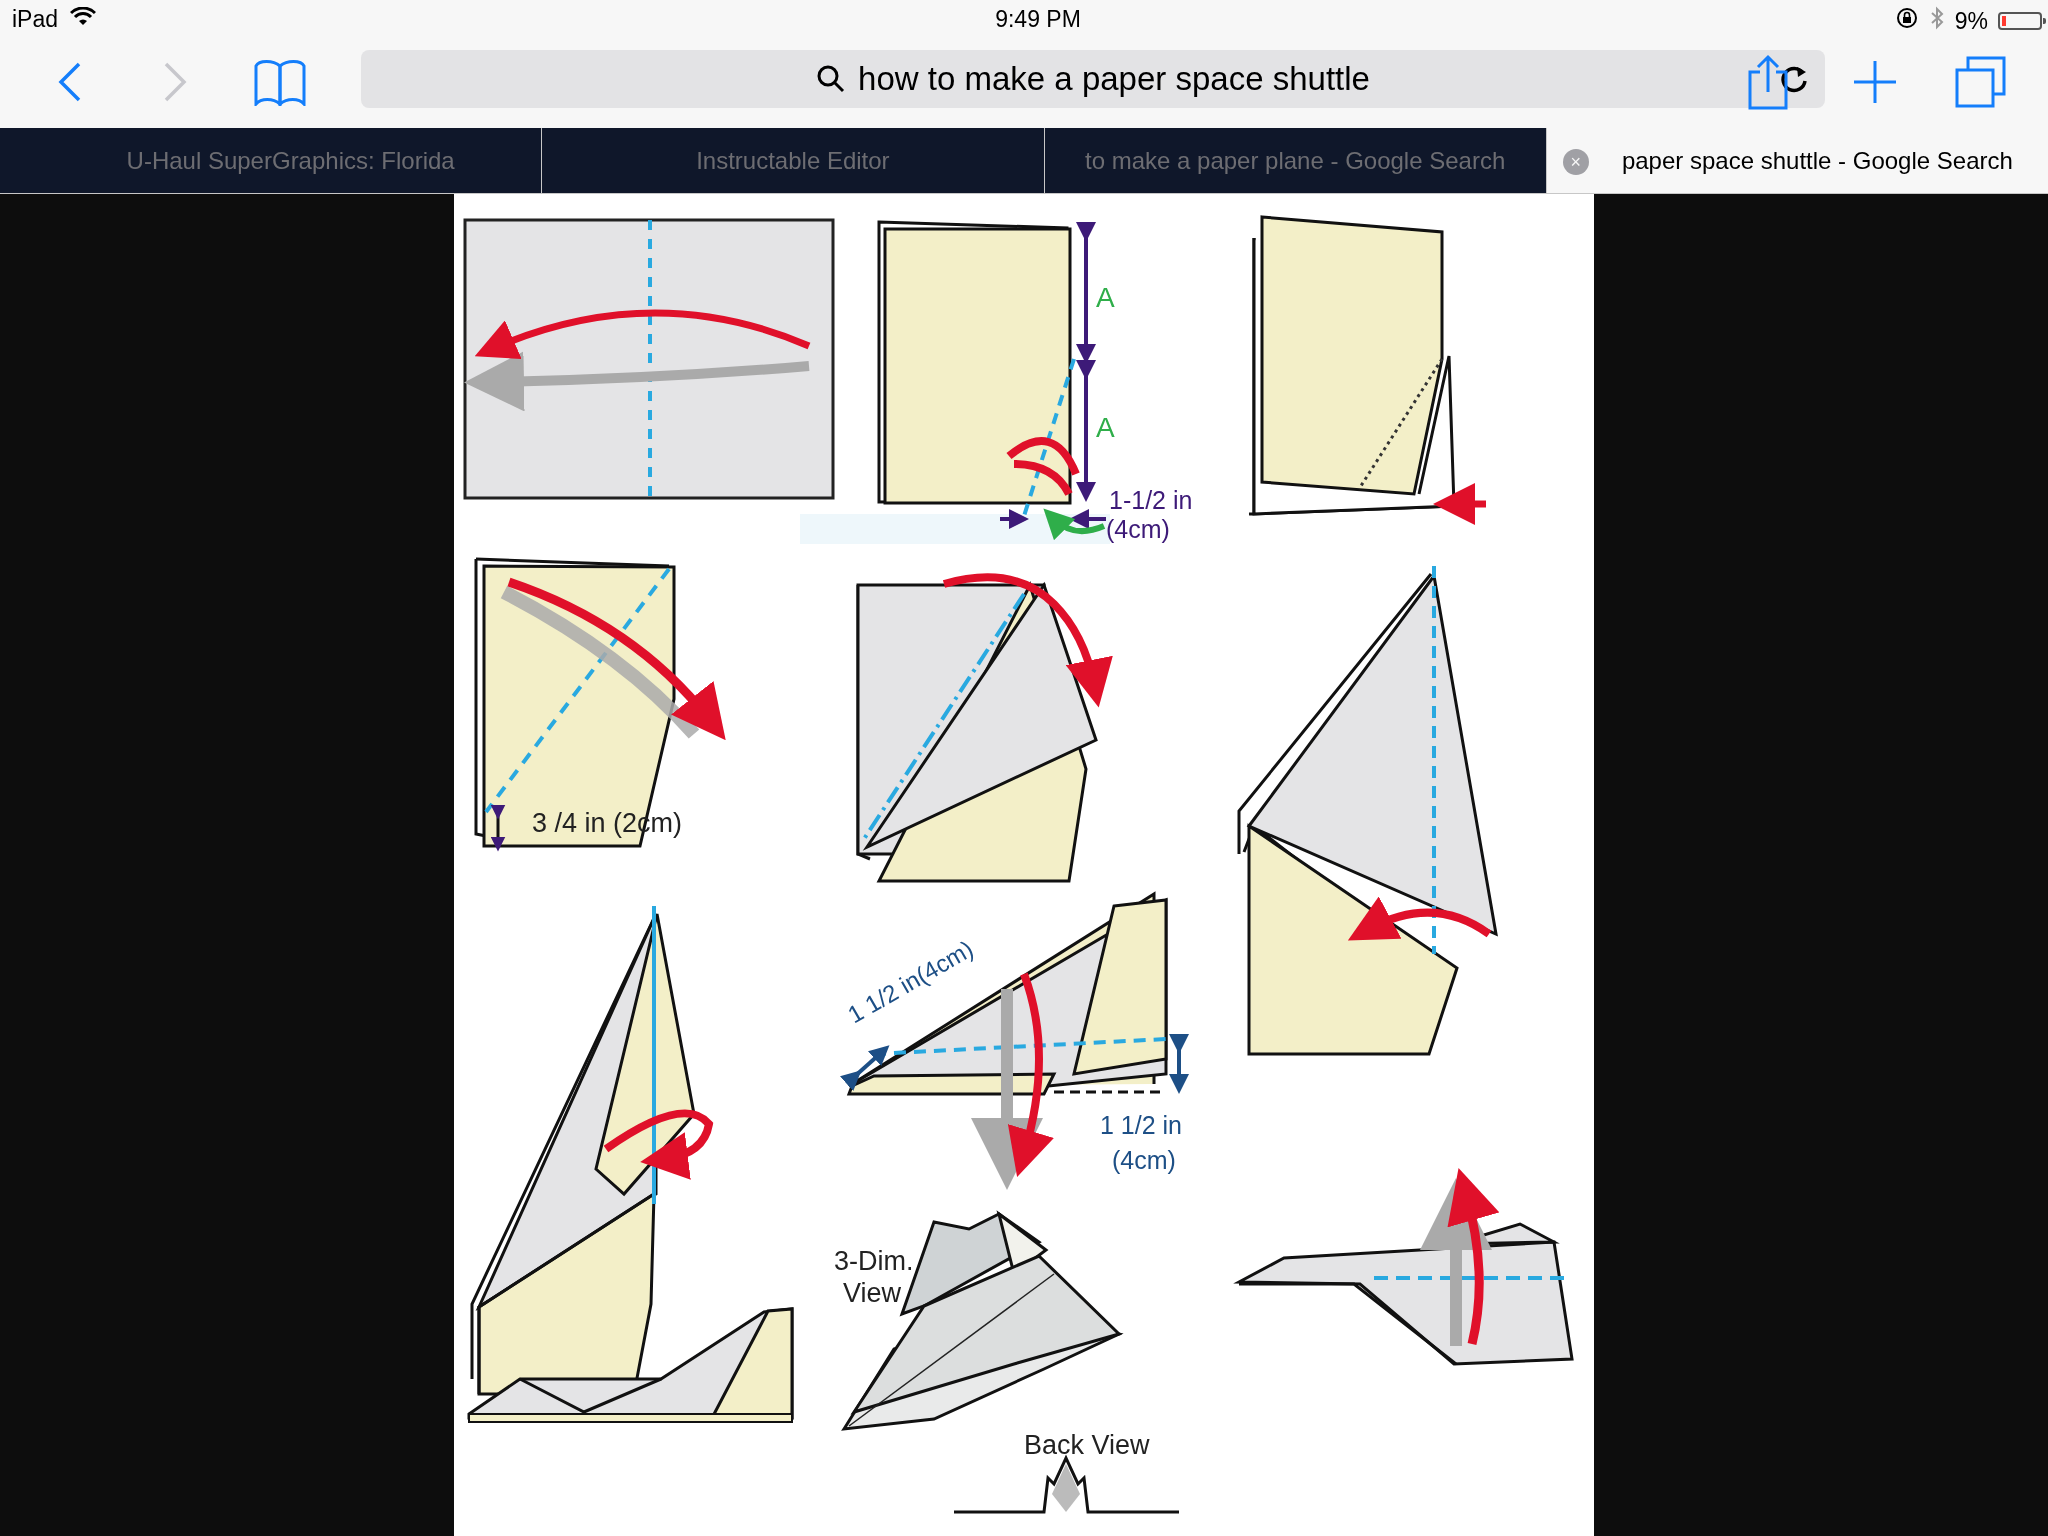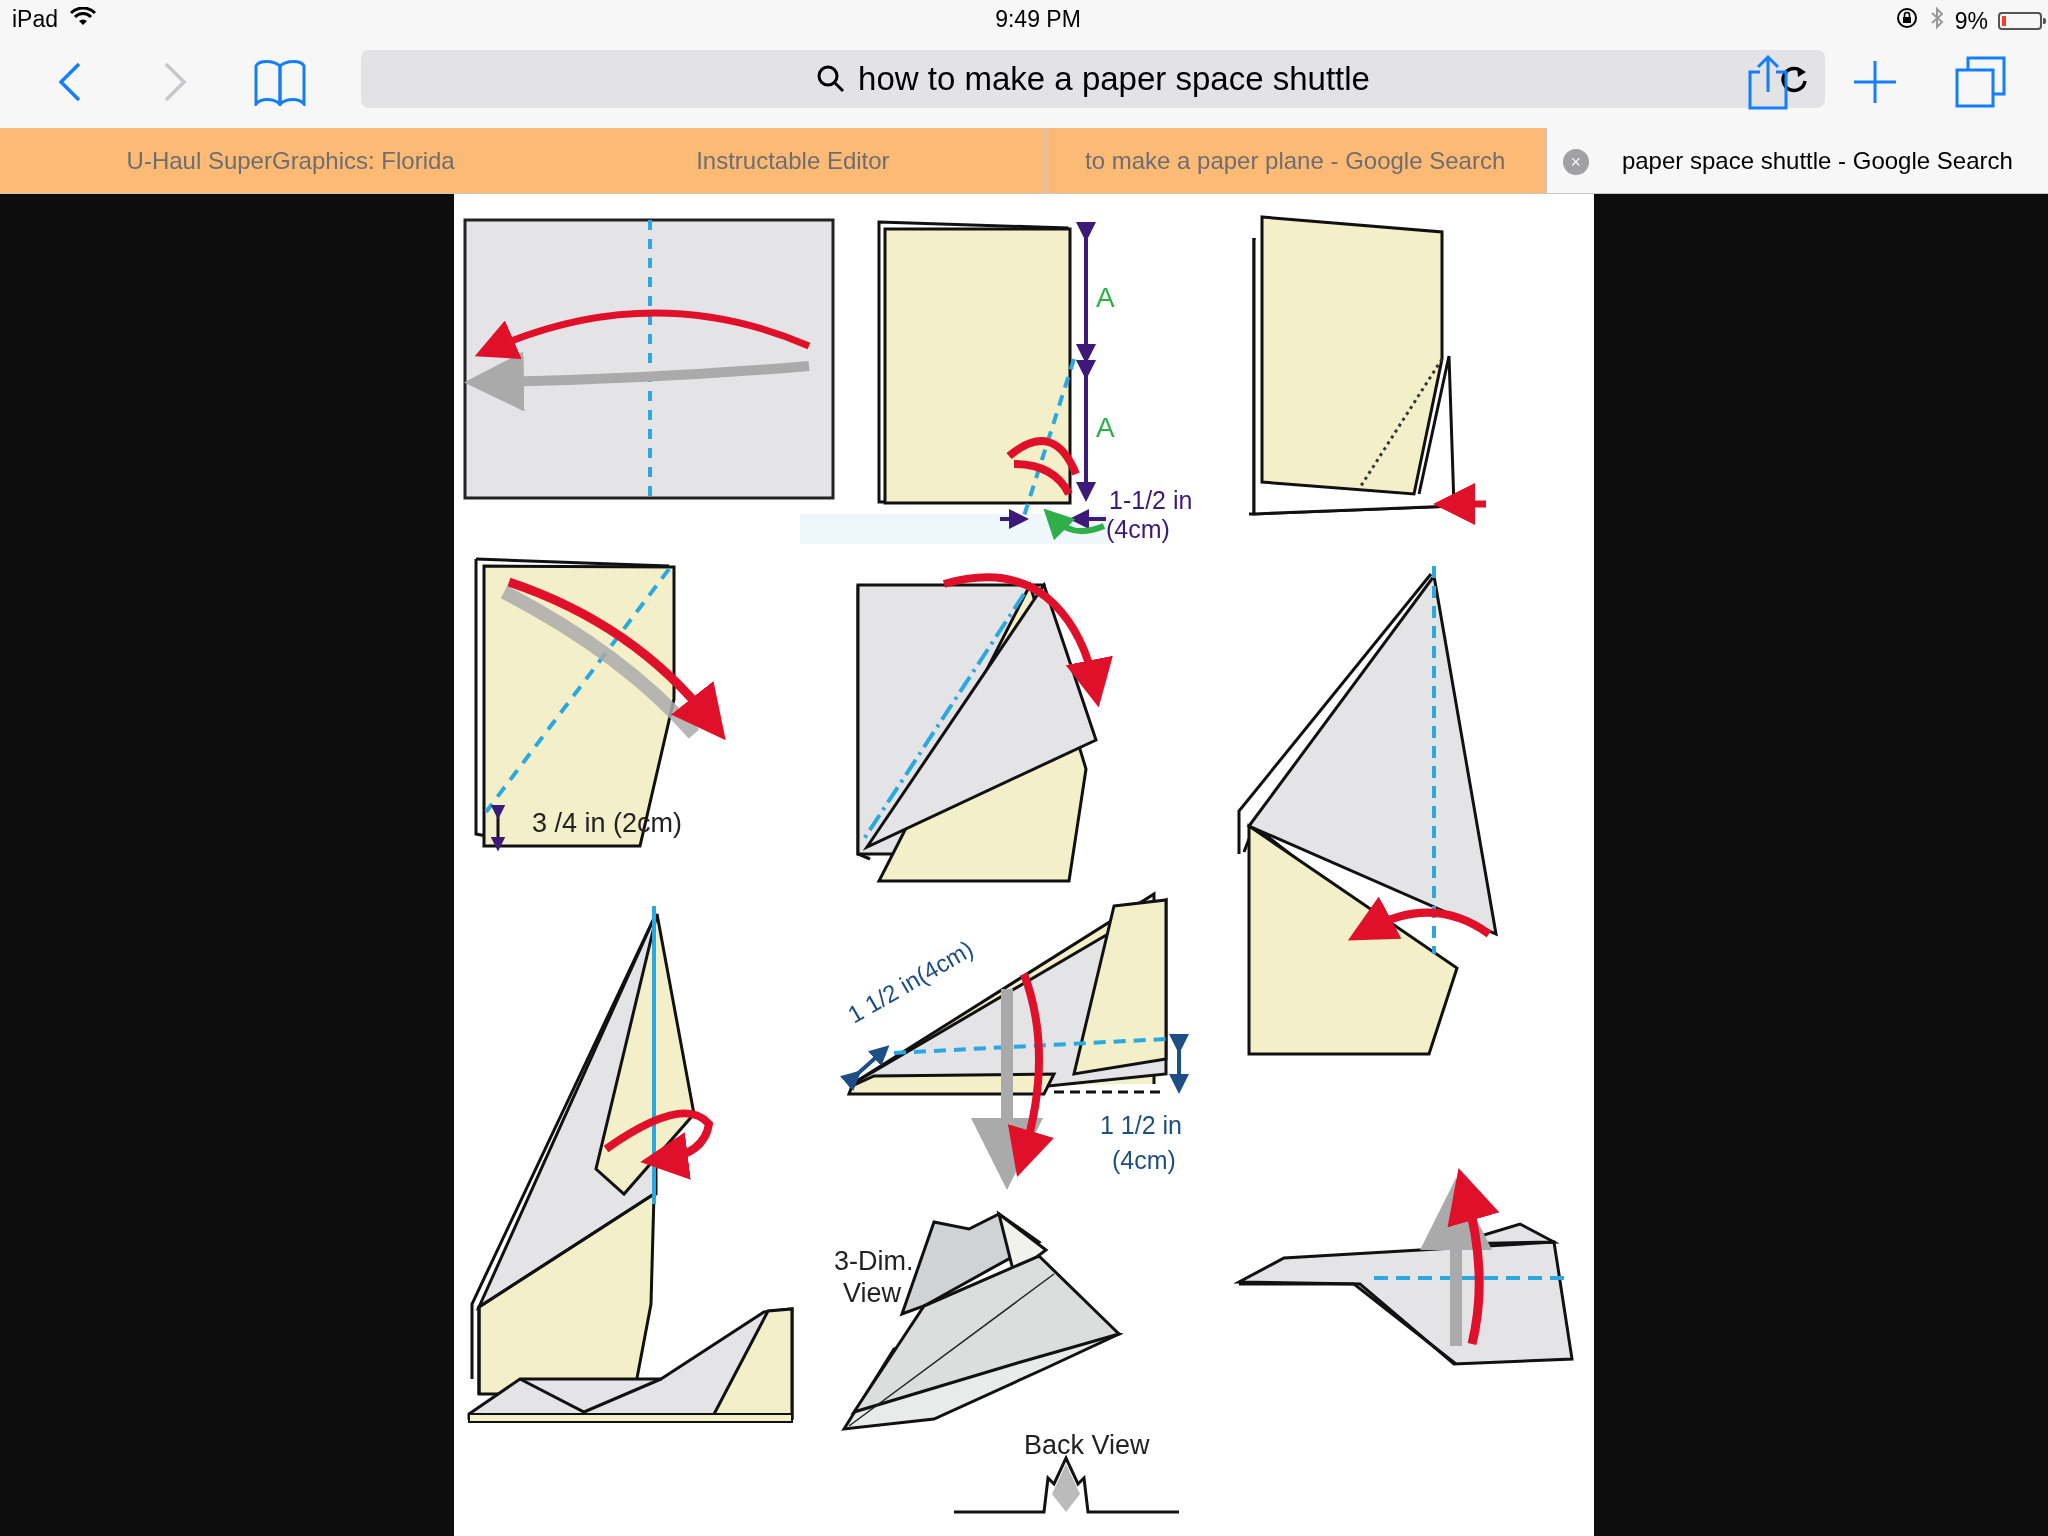--- a/index.html
+++ b/index.html
@@ -9,21 +9,21 @@
   .sb-time { position:absolute; left:0; right:0; top:6px; text-align:center; font-weight:normal; font-size:23px; }
   .sb-right { position:absolute; right:12px; top:6px; display:flex; align-items:center; gap:10px; }
   .battery { width:44px; height:18px; border:2px solid #555; border-radius:4px; position:relative; box-sizing:border-box; }
   .battery .lvl { position:absolute; left:2px; top:2px; bottom:2px; width:4px; background:#ff3b30; }
   .battery .nub { position:absolute; right:-6px; top:4px; width:3px; height:6px; background:#555; border-radius:0 2px 2px 0; }
   .toolbar { position:absolute; left:0; top:42px; width:2048px; height:86px; background:#f7f7f7; }
   .tb-btn { position:absolute; top:10px; width:60px; height:60px; display:flex; align-items:center; justify-content:center; cursor:pointer; }
   .addr { position:absolute; left:361px; top:8px; width:1464px; height:58px; background:#e3e3e5; border-radius:8px; display:flex; align-items:center; justify-content:center; }
   .addr-text { font-size:33px; color:#000; margin-left:12px; }
   .reload { position:absolute; right:14px; top:12px; width:34px; height:34px; }
-  .tabs { position:absolute; left:0; top:128px; width:2048px; height:66px; background:#fdba74; border-bottom:1px solid #c7c7c7; display:flex; box-sizing:border-box;padding-left:40px; }
+  .tabs { position:absolute; left:0; top:128px; width:2048px; height:66px; background:#0f172a; border-bottom:1px solid #c7c7c7; display:flex; box-sizing:border-box;padding-left:40px; }
   .tab { flex:1; display:flex; align-items:center; justify-content:center; font-size:24px; color:#6d6d72; border-right:1px solid #c7c7c7; position:relative; cursor:pointer; }
   .tab.active { background:#f7f7f7; color:#000; border-right:none; }
   .tab-close { position:absolute; left:16px; top:21px; width:26px; height:26px; border-radius:50%; background:#a0a0a5; color:#f7f7f7; font-size:18px; display:flex; align-items:center; justify-content:center; line-height:1; }
   .content { position:absolute; left:0; top:194px; width:2048px; height:1342px; background:#0d0d0d; }
   .page { position:absolute; left:454px; top:0; width:1140px; height:1342px; background:#ffffff; overflow:hidden; }
   .diagram { position:absolute; left:0; top:0; width:1140px; height:1342px; }
   .lbl { font-family:"Liberation Sans", sans-serif; }
 </style>
 </head>
 <body>

